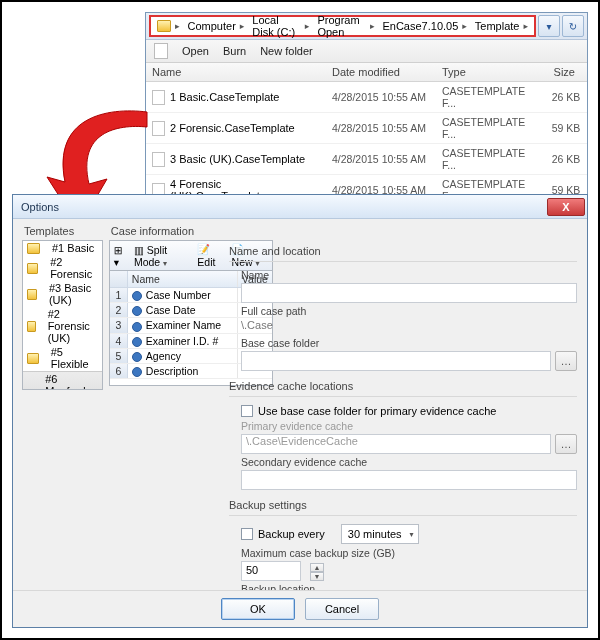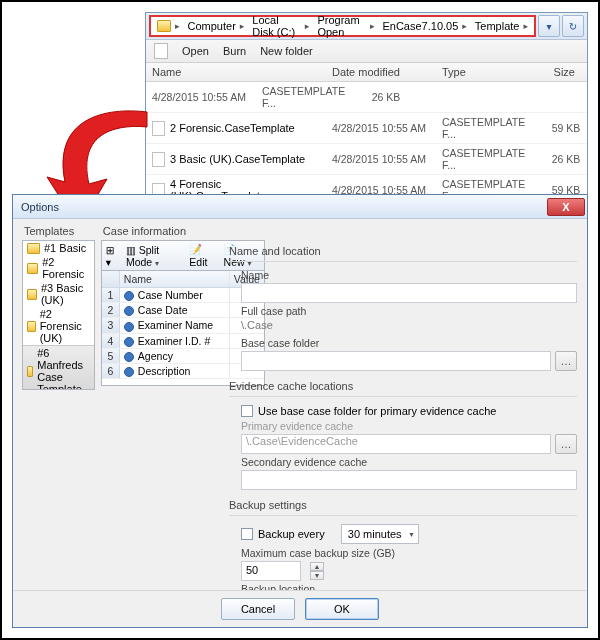--- a/index.html
+++ b/index.html
@@ -90,21 +90,21 @@
     color:#fff; display:flex;align-items:center;justify-content:center;
     font-size:11px; font-weight:bold;
   }
   .body { flex:1; display:flex; overflow:hidden; }
   .leftcol { width:208px; padding:6px 6px 0 9px; display:flex; flex-direction:row; gap:6px;}
   .panel-label { color:#444; margin:0 0 3px 2px; }
   .treebox, .casebox-body {
     background:#fff; border:1px solid #b0b7c0; height:150px; overflow:hidden;
   }
   .treebox { height:150px; }
-  .treebox .item { display:flex; align-items:center; gap:4px; padding:1px 4px;}
+  .treebox .item { display:flex; align-items:center; gap:12px; padding:1px 4px;}
   .treebox .item.selected { background:linear-gradient(#ececec,#d6d6d6); border-top:1px solid #ccc; border-bottom:1px solid #ccc; }
   .tf-ico { width:13px;height:11px;background:linear-gradient(#fff1b0,#f2c23c);border:1px solid #c99a20;border-radius:1px;}
   .sheet-ico{ width:11px;height:13px;background:#fff;border:1px solid #bbb;}
   .casebox-tools { display:flex; align-items:center; gap:6px; background:linear-gradient(#fbfcfe,#e7edf5); border:1px solid #b0b7c0; border-bottom:none; padding:2px 4px;}
   .tiny { font-size:10.5px; }
   .dropcaret{font-size:8px;color:#555;}
   .casebox-body{ height:116px; }
   .ci-hdr{ display:flex; background:linear-gradient(#f6f9fd,#e2ebf5); border-bottom:1px solid #cfd9e6; font-size:10.5px; color:#333;}
   .ci-hdr > div{ padding:2px 4px; }
   .ci-num{flex:0 0 18px; text-align:center; background:linear-gradient(#f0f4fa,#dde6f1); border-right:1px solid #cfd9e6;}
@@ -123,21 +123,21 @@
   .txt {
     width:100%; height:20px; background:#fff; border:1px solid #c8cdd4; padding:0 4px; font-size:11px; color:#333;
   }
   .txt.ro { color:#777; }
   .txt-browse { display:flex; gap:4px; }
   .txt-browse .txt{ flex:1; }
   .browse-btn{ width:22px;height:20px;background:linear-gradient(#f7f7f7,#e4e4e4);border:1px solid #b6b6b6;border-radius:2px;display:flex;align-items:center;justify-content:center;font-size:11px;color:#555;}
   .chk{ display:flex; align-items:center; gap:5px; margin:3px 0;}
   .chk .box{ width:12px;height:12px;border:1px solid #8c99a8;background:#fff;}
   .combo{ display:inline-flex; align-items:center; height:20px; border:1px solid #b9bfc7; background:#fff; padding:0 4px 0 6px; gap:8px;}
-  .spin{ display:inline-flex; align-items:center; gap:9px;}
+  .spin{ display:inline-flex; align-items:flex-end; gap:9px;}
   .spin .val{ width:60px;height:20px;border:1px solid #c8cdd4;background:#fff;padding:2px 4px;}
   .spin .ctl{ display:flex;flex-direction:column;}
   .spin .ctl span{ width:14px;height:9px;border:1px solid #b9bfc7;background:linear-gradient(#fafafa,#e6e6e6);font-size:7px;line-height:7px;text-align:center;color:#555;}
   .footer{ display:flex;justify-content:center;gap:10px;padding:7px;border-top:1px solid #d8d8d8;background:#f0f0f0;}
   .btn{ min-width:74px;height:22px;border:1px solid #9ab0c8;background:linear-gradient(#fdfefe,#e4ecf6);border-radius:2px;display:flex;align-items:center;justify-content:center;}
   .btn.primary{ border-color:#4f86c4; box-shadow:0 0 0 1px #b7d2ef inset;}
 </style>
 </head>
 <body>
 
@@ -180,20 +180,24 @@
   </div>
   <div class="filelist">
     <div class="hdr">
       <div class="c-name">Name</div>
       <div class="c-date">Date modified</div>
       <div class="c-type">Type</div>
       <div class="c-size">Size</div>
     </div>
     <div id="file-rows">
         <div class="row">
+          <div class="c-name">
+            <span class="file-ico"></span>
+            <span>1 Basic.CaseTemplate</span>
+          </div>
           <div class="c-date">4/28/2015 10:55 AM</div>
           <div class="c-type">CASETEMPLATE F...</div>
           <div class="c-size">26 KB</div>
         </div>
         <div class="row">
           <div class="c-name">
             <span class="file-ico"></span>
             <span>2 Forensic.CaseTemplate</span>
           </div>
           <div class="c-date">4/28/2015 10:55 AM</div>
@@ -263,20 +267,24 @@
               <span class="tf-ico"></span>
               <span>#2 Forensic</span>
             </div>
             <div class="item">
               <span class="tf-ico"></span>
               <span>#3 Basic (UK)</span>
             </div>
             <div class="item">
               <span class="tf-ico"></span>
               <span>#2 Forensic (UK)</span>
+            </div>
+            <div class="item">
+              <span class="tf-ico"></span>
+              <span>#5 Flexible</span>
             </div>
             <div class="item selected">
               <span class="tf-ico"></span>
               <span>#6 Manfreds Case Template</span>
             </div>
             <div class="item">
               <span class="sheet-ico"></span>
               <span>None</span>
             </div>
           </div>
@@ -386,16 +394,16 @@
           <div class="fld-label">Backup location</div>
           <div class="txt-browse">
             <div class="txt"></div>
             <div class="browse-btn">…</div>
           </div>
         </div>
       </div>
     </div>
   </div>
   <div class="footer">
+    <div class="btn primary">OK</div>
     <div class="btn">Cancel</div>
-    <div class="btn primary">OK</div>
   </div>
 </div>
 
 </body></html>

